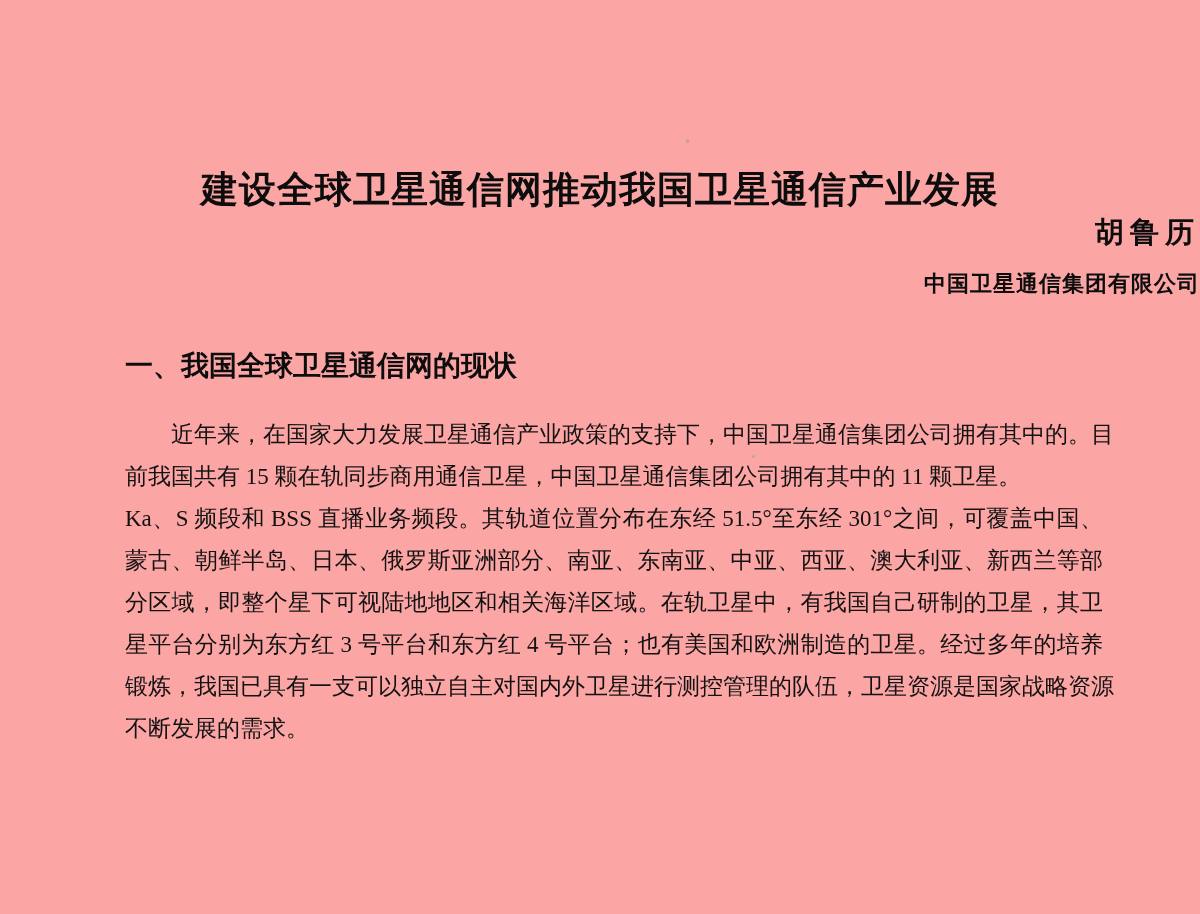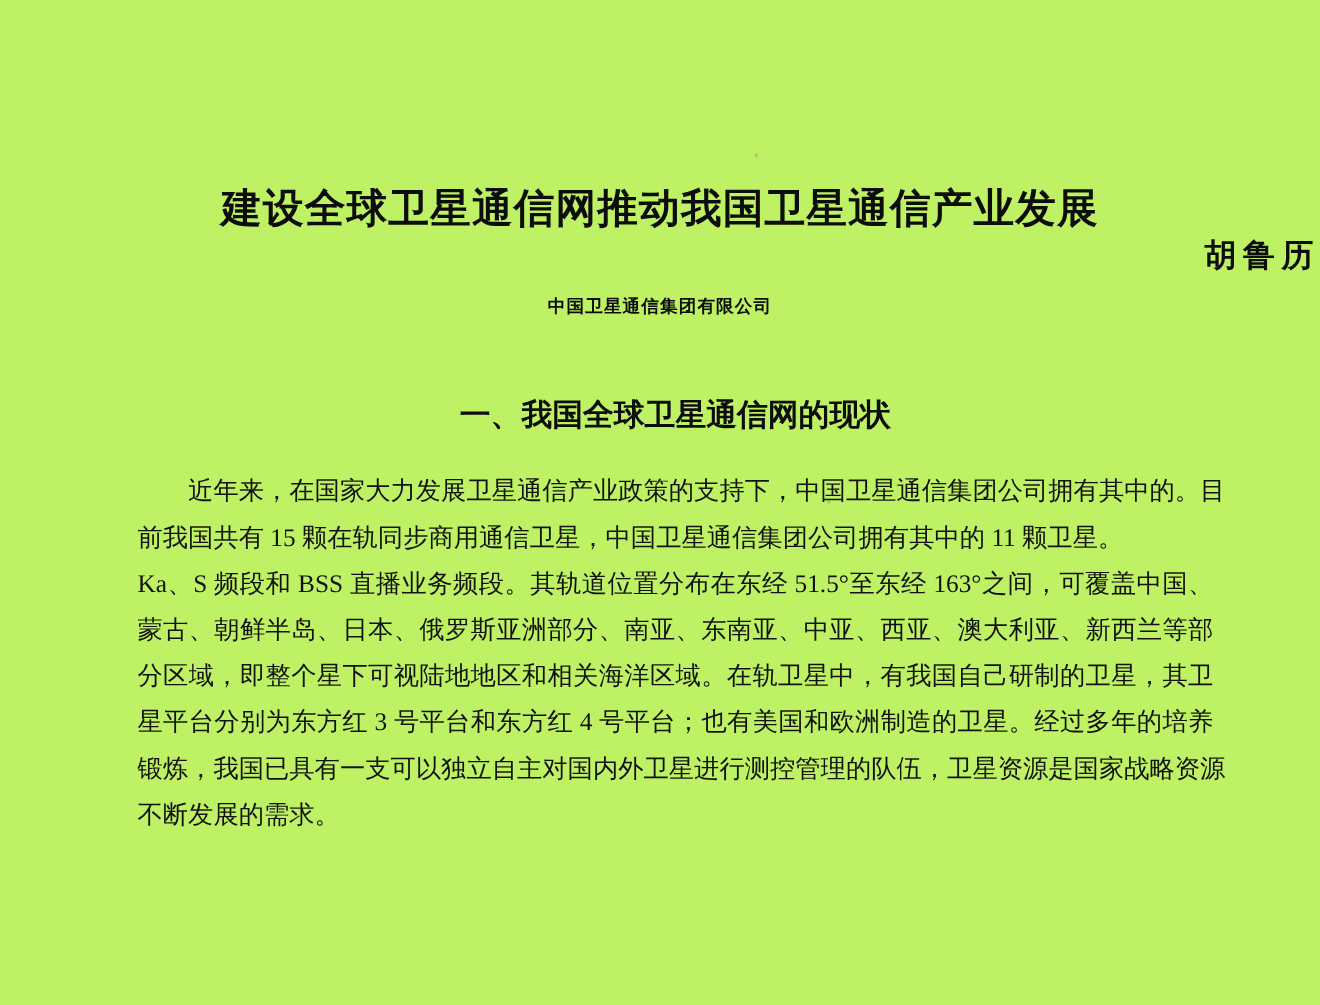--- a/index.html
+++ b/index.html
@@ -4,21 +4,21 @@
 <style>
   html, body {
     margin: 0;
     padding: 0;
     background: #ffffff;
   }
   .page {
     position: relative;
     width: 1200px;
     height: 914px;
-    background: #bef264;
+    background: #fca5a5;
     color: #151515;
     overflow: hidden;
     font-family: "Liberation Serif", serif;
   }
   .doc-title {
     position: absolute;
     top: 140px;
     left: 0;
     width: 100%;
     text-align: center;
@@ -38,24 +38,24 @@
     font-weight: bold;
     font-size: 29px;
     letter-spacing: 6px;
     color: #0d0d0d;
   }
   .doc-affiliation {
     position: absolute;
     top: 269px;
     left: 0;
     width: 100%;
-    text-align: center;
+    text-align: right;
     font-family: Liberation Mono, monospace;
     font-weight: bold;
-    font-size: 16px;
+    font-size: 22px;
     letter-spacing: 1px;
     color: #0d0d0d;
   }
   .doc-body {
     position: absolute;
     top: 332px;
     left: 125px;
     width: 978px;
     font-size: 23px;
     line-height: 42px;
@@ -67,28 +67,28 @@
     white-space: nowrap;
     
   }
   .text-line.first {
     text-indent: 2em;
   }
   .text-line.last {
     text-align-last: left;
   }
   .section-heading {
-    font-family: Liberation Serif, serif;
+    font-family: Liberation Sans, sans-serif;
     font-weight: bold;
     font-size: 28px;
     line-height: 40px;
-    margin-top: 26px;
+    margin-top: 14px;
     margin-bottom: 28px;
     color: #0d0d0d;
-    text-align: center;
+    text-align: left;
   }
   .speck {
     position: absolute;
     background: #9a9a9a;
     border-radius: 50%;
     opacity: 0.55;
   }
   .speck-1 { left: 686px; top: 139px; width: 3px; height: 4px; }
   .speck-2 { left: 752px; top: 455px; width: 3px; height: 3px; }
 </style>
@@ -110,21 +110,21 @@
 
 
     <h2 class="section-heading">一、我国全球卫星通信网的现状</h2>
 
     <div>
       <div class="text-line first">近年来，在国家大力发展卫星通信产业政策的支持下，中国卫星通信集团公司拥有其中的。目</div>
       <div class="text-line last">前我国共有 15 颗在轨同步商用通信卫星，中国卫星通信集团公司拥有其中的 11 颗卫星。</div>
     </div>
 
     <div>
-      <div class="text-line">Ka、S 频段和 BSS 直播业务频段。其轨道位置分布在东经 51.5°至东经 163°之间，可覆盖中国、</div>
+      <div class="text-line">Ka、S 频段和 BSS 直播业务频段。其轨道位置分布在东经 51.5°至东经 301°之间，可覆盖中国、</div>
       <div class="text-line">蒙古、朝鲜半岛、日本、俄罗斯亚洲部分、南亚、东南亚、中亚、西亚、澳大利亚、新西兰等部</div>
       <div class="text-line">分区域，即整个星下可视陆地地区和相关海洋区域。在轨卫星中，有我国自己研制的卫星，其卫</div>
       <div class="text-line">星平台分别为东方红 3 号平台和东方红 4 号平台；也有美国和欧洲制造的卫星。经过多年的培养</div>
       <div class="text-line">锻炼，我国已具有一支可以独立自主对国内外卫星进行测控管理的队伍，卫星资源是国家战略资源</div>
       <div class="text-line last">不断发展的需求。</div>
     </div>
 
   </div>
 </div>
 

